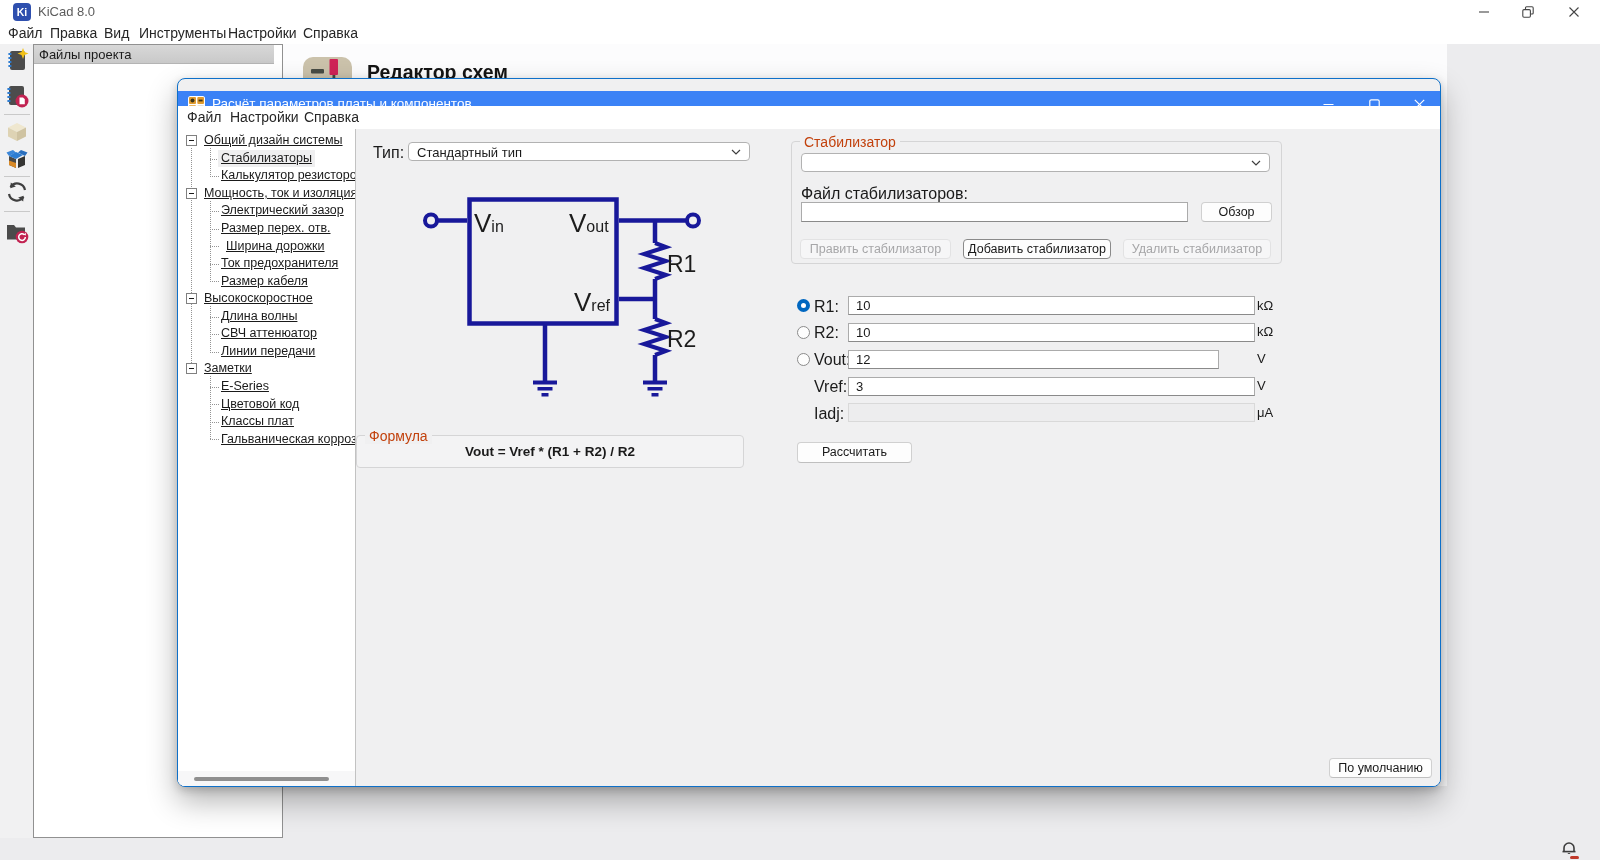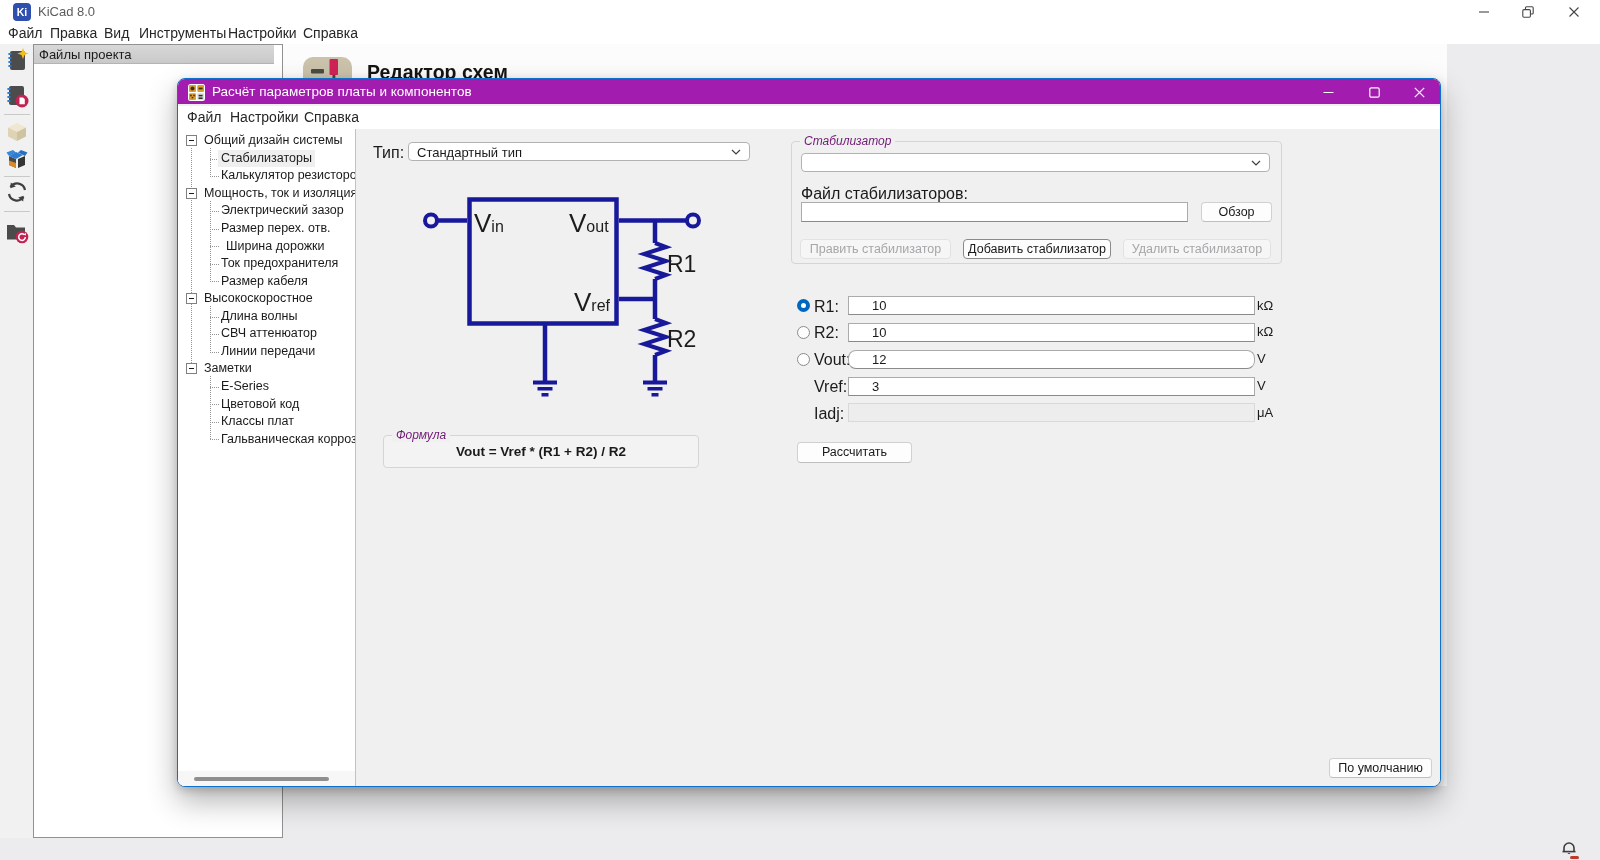--- a/index.html
+++ b/index.html
@@ -26,54 +26,54 @@
     border-bottom:1px solid #b4b4b4;}
   .pp-title{left:5px;top:2px;font-size:13px;color:#1c1c1c;}
   .statusbar{left:0;top:838px;width:1600px;height:22px;background:#f1f1f2;border-top:1px solid #d7d7d7;}
   .status-text{left:6px;top:4px;font-size:13px;color:#1a1a1a;}
   .bell{left:1561px;top:840px;width:16px;height:16px;}
   .bell-badge{left:1570px;top:856px;width:9px;height:3px;border-radius:2px;background:#c0392b;}
 
   
   .dialog{left:177px;top:78px;width:1264px;height:709px;border-radius:8px;background:#f0f0f1;
     border:1px solid #0e70c9;box-shadow:0 14px 30px rgba(0,0,0,.30),0 3px 8px rgba(0,0,0,.18);overflow:hidden;}
-  .dlg-titlebar{left:0;top:0;width:1262px;height:25px;background:#a21caf;}
+  .dlg-titlebar{left:0;top:12px;width:1262px;height:25px;background:#3b82f6;}
   .dlg-icon{left:10px;top:5px;width:17px;height:17px;}
   .dlg-title{left:34px;top:5px;font-size:13.5px;color:#ffffff;white-space:nowrap;}
   .dlg-menubar{left:0;top:27px;width:1262px;height:23px;background:#ffffff;}
   .dlg-menubar .menu-item{height:23px;line-height:22px;}
   .dlg-body{left:0;top:50px;width:1262px;height:657px;background:#f0f0f1;}
 
   
   .dlg-tree{left:0;top:0;width:178px;height:657px;background:#ffffff;border-right:1px solid #c2c2c2;overflow:hidden;}
   .tree-row{position:absolute;left:0;width:100%;height:17.5px;}
   .tree-label{position:absolute;top:0;height:17.5px;line-height:17.5px;font-size:12.5px;color:#1a1a1a;
-    white-space:nowrap;padding:0 3px;}
+    white-space:nowrap;padding:0 3px;text-decoration:underline;}
   .tree-label.sel{background:#efeff0;}
   .expander{position:absolute;width:11px;height:11px;border:1px solid #808080;background:#fff;}
   .expander i{position:absolute;left:2px;top:4px;width:5px;height:1px;background:#1a1a1a;}
   .dot-v{position:absolute;width:1px;background-image:repeating-linear-gradient(to bottom,#949494 0 1px,transparent 1px 2px);}
   .dot-h{position:absolute;height:1px;background-image:repeating-linear-gradient(to right,#949494 0 1px,transparent 1px 2px);}
   .tree-scroll{position:absolute;left:0;bottom:0;width:177px;height:15px;background:#f7f7f8;}
   .tree-thumb{position:absolute;left:16px;top:6px;width:135px;height:4px;border-radius:2px;background:#8f8f8f;}
 
   
   .label13{font-size:16px;color:#1a1a1a;white-space:nowrap;}
   .combo{background:#fff;border:1px solid #b2b2b2;border-radius:4px;}
   .combo .val{position:absolute;left:8px;top:2px;font-size:13px;color:#1a1a1a;white-space:nowrap;}
   .combo svg{position:absolute;right:8px;top:50%;margin-top:-4px;}
   .tfield{background:#fff;border:1px solid #ababab;border-bottom-color:#8a8a8a;font-size:13px;color:#1a1a1a;
-    padding:0 0 0 23px;outline:none;}
+    padding:0 0 0 7px;outline:none;}
   .tfield:disabled{background:#ededee;border:1px solid #d9d9d9;}
   .btn{background:#fdfdfd;border:1px solid #d0d0d0;border-bottom-color:#bfbfbf;border-radius:4px;
     font-size:12.5px;color:#191919;text-align:center;cursor:default;white-space:nowrap;padding:0;overflow:hidden;}
   .btn.emph{border-color:#8a8a8a;}
   .btn.disabled{background:#f6f6f7;border-color:#e2e2e3;color:#a6a6a8;}
   .groupbox{border:1px solid #d5d5d6;border-radius:4px;}
-  .gb-label{position:absolute;top:-8px;left:8px;background:#f0f0f1;padding:0 4px;font-size:12px;color:#701a75;white-space:nowrap;font-style:italic;}
+  .gb-label{position:absolute;top:-8px;left:8px;background:#f0f0f1;padding:0 4px;font-size:14px;color:#c2410c;white-space:nowrap;}
   .radio{position:absolute;width:13px;height:13px;border-radius:50%;}
   .radio.checked{border:4px solid #0067c0;background:#fff;}
   .radio.unchecked{border:1px solid #8b8b8b;background:#fdfdfd;}
   .formula-box{background:#f3f3f4;}
   .formula-text{position:absolute;left:0;top:8px;width:100%;text-align:center;font-size:13.5px;font-weight:bold;color:#1a1a1a;}
   .unit{position:absolute;font-size:13px;color:#1a1a1a;white-space:nowrap;}
 </style>
 </head>
 <body>
 
@@ -332,21 +332,21 @@
         </g>
         <g fill="#1c1c1c">
           <text x="473" y="231" font-size="26"><tspan>V</tspan><tspan font-size="16">in</tspan></text>
           <text x="568" y="230.5" font-size="26"><tspan>V</tspan><tspan font-size="16">out</tspan></text>
           <text x="573" y="309.5" font-size="26"><tspan>V</tspan><tspan font-size="16">ref</tspan></text>
           <text x="666" y="271" font-size="23">R1</text>
           <text x="666" y="346" font-size="23">R2</text>
         </g>
       </svg>
 
-      <div class="abs groupbox formula-box" style="left:205px;top:306px;width:316px;height:33px">
+      <div class="abs groupbox formula-box" style="left:178px;top:306px;width:388px;height:33px">
         <span class="gb-label">Формула</span>
         <div class="formula-text">Vout = Vref * (R1 + R2) / R2</div>
       </div>
 
       <div class="abs groupbox" style="left:613px;top:12px;width:491px;height:123px">
         <span class="gb-label">Стабилизатор</span>
         <div class="combo" style="position:absolute;left:9px;top:11px;width:469px;height:19px">
           <span class="val"></span>
           <svg width="10" height="8" viewBox="0 0 10 8">
               <path d="M1 2 L5 6 L9 2" fill="none" stroke="#3f3f3f" stroke-width="1.2"></path>
@@ -364,21 +364,21 @@
           <span class="radio checked" style="left: 619px; top: 170px;"></span>
           <span class="abs label13" style="left: 636px; top: 168.5px;">R1:</span>
           <input class="tfield abs" value="10" style="left: 670px; top: 167px; width: 407px; height: 19px;">
           <span class="unit" style="left: 1079px; top: 168.5px;">kΩ</span>
           <span class="radio unchecked" style="left: 619px; top: 196.85px;"></span>
           <span class="abs label13" style="left: 636px; top: 195.35px;">R2:</span>
           <input class="tfield abs" value="10" style="left: 670px; top: 193.85px; width: 407px; height: 19px;">
           <span class="unit" style="left: 1079px; top: 195.35px;">kΩ</span>
           <span class="radio unchecked" style="left: 619px; top: 223.7px;"></span>
           <span class="abs label13" style="left: 636px; top: 222.2px;">Vout:</span>
-          <input class="tfield abs" value="12" style="left: 670px; top: 220.7px; width: 407px; height: 19px; border-radius: 8px;">
+          <input class="tfield abs" value="12" style="left: 670px; top: 220.7px; width: 371px; height: 19px;">
           <span class="unit" style="left: 1079px; top: 222.2px;">V</span>
           <span class="abs label13" style="left: 636px; top: 249.05px;">Vref:</span>
           <input class="tfield abs" value="3" style="left: 670px; top: 247.55px; width: 407px; height: 19px;">
           <span class="unit" style="left: 1079px; top: 249.05px;">V</span>
           <span class="abs label13" style="left: 636px; top: 275.9px;">Iadj:</span>
           <input class="tfield abs" disabled="" style="left: 670px; top: 274.4px; width: 407px; height: 19px;">
           <span class="unit" style="left: 1079px; top: 275.9px;">μA</span>
         </div>
 
       <button class="abs btn" style="left:619px;top:313px;width:115px;height:20.5px">Рассчитать</button>

